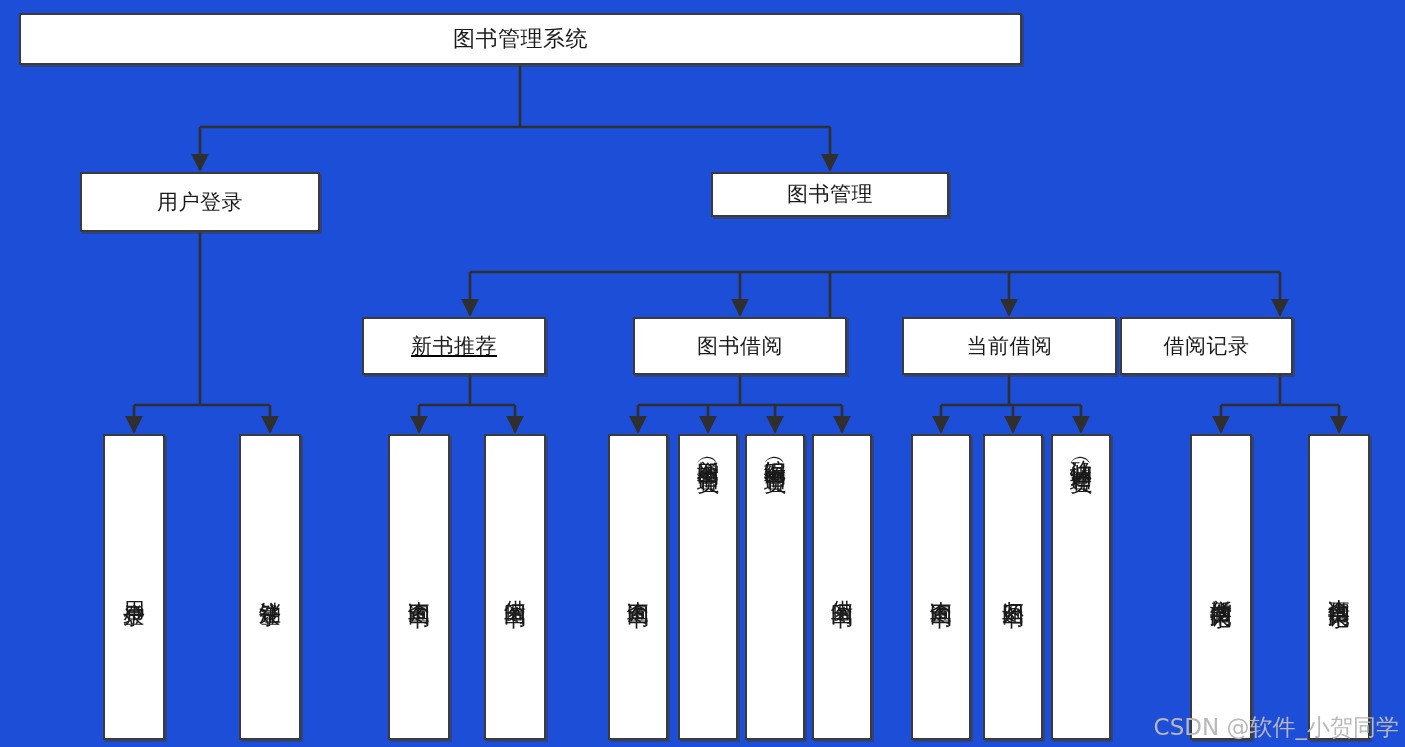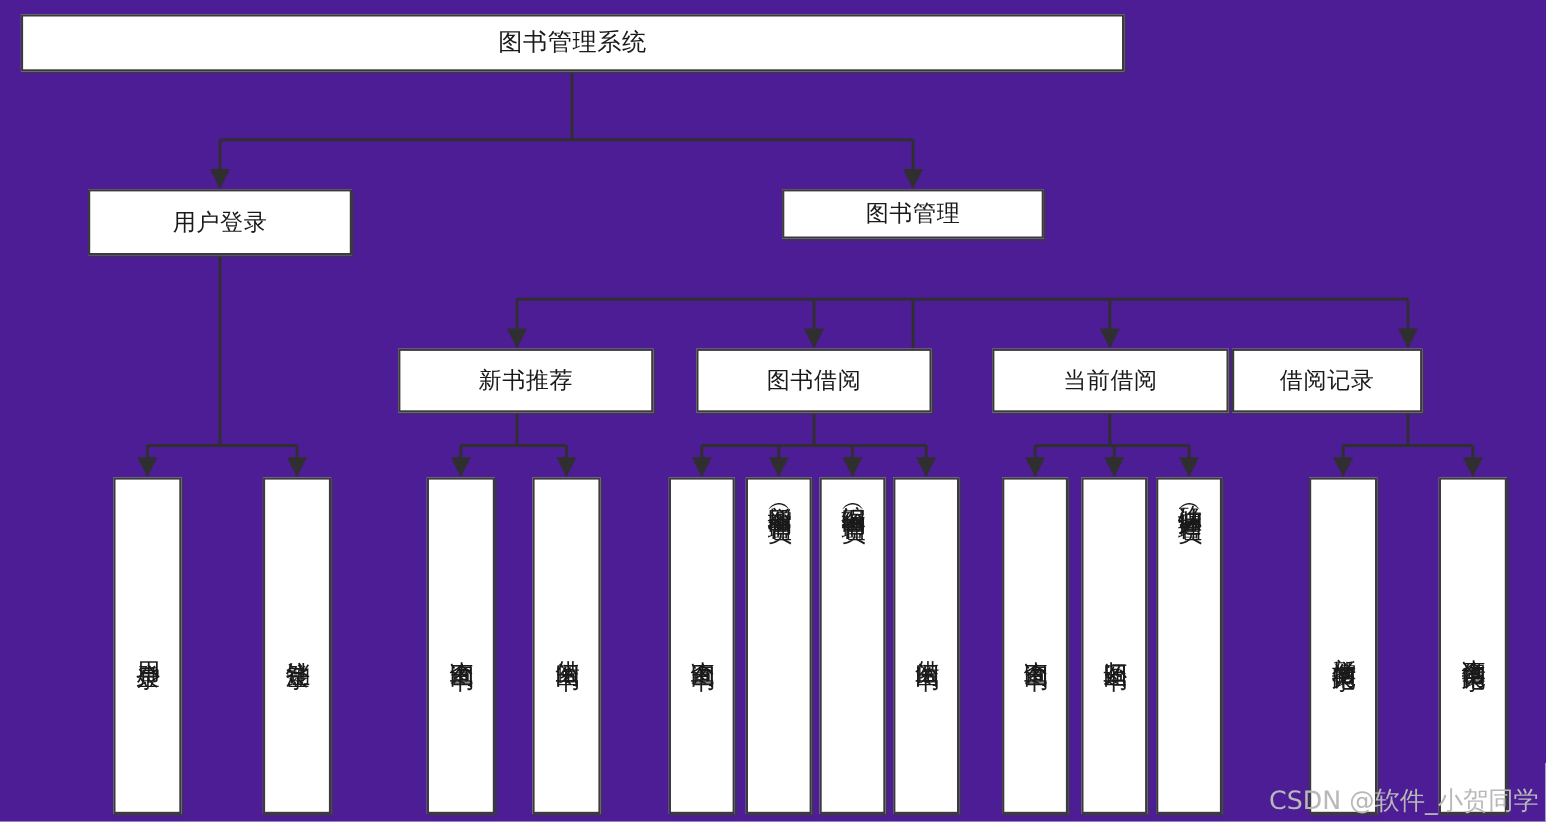--- a/index.html
+++ b/index.html
@@ -7,21 +7,21 @@
     padding: 0;
     background: #ffffff;
   }
   body {
     font-family: "DejaVu Sans", "Liberation Sans", sans-serif;
   }
   #canvas {
     position: relative;
     width: 1405px;
     height: 747px;
-    background: #4c1d95;
+    background: #1d4ed8;
     overflow: hidden;
   }
   #edges {
     position: absolute;
     left: 0;
     top: 0;
     width: 1405px;
     height: 747px;
   }
   .node {
@@ -136,21 +136,21 @@
     <span class="label">图书管理系统</span>
   </div>
 
   <div class="node h" style="left:80px; top:172px; width:240px; height:60px;">
     <span class="label">用户登录</span>
   </div>
   <div class="node h" style="left:711px; top:172px; width:238px; height:45px;">
     <span class="label">图书管理</span>
   </div>
 
-  <div class="node h" style="left:362px; top:317px; width:232px; height:58px;">
+  <div class="node h" style="left:362px; top:317px; width:184px; height:58px;text-decoration:underline;">
     <span class="label">新书推荐</span>
   </div>
   <div class="node h" style="left:633px; top:317px; width:214px; height:58px;">
     <span class="label">图书借阅</span>
   </div>
   <div class="node h" style="left:902px; top:317px; width:215px; height:58px;">
     <span class="label">当前借阅</span>
   </div>
   <div class="node h" style="left:1120px; top:317px; width:173px; height:58px;">
     <span class="label">借阅记录</span>

